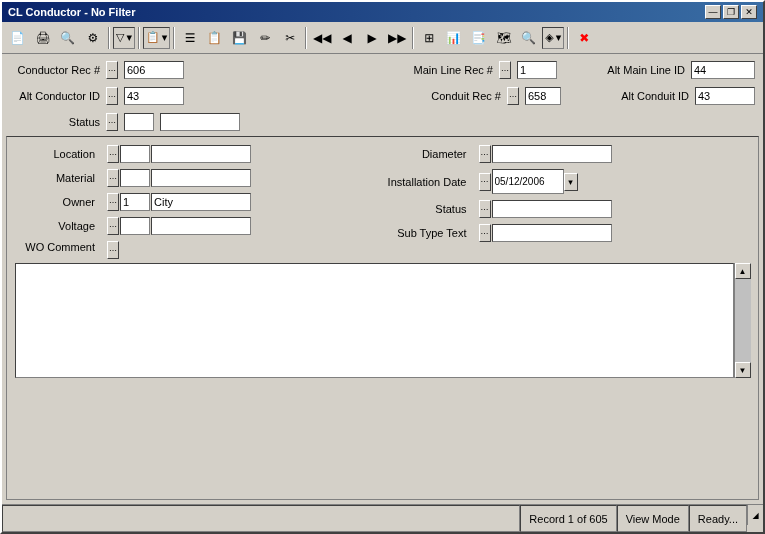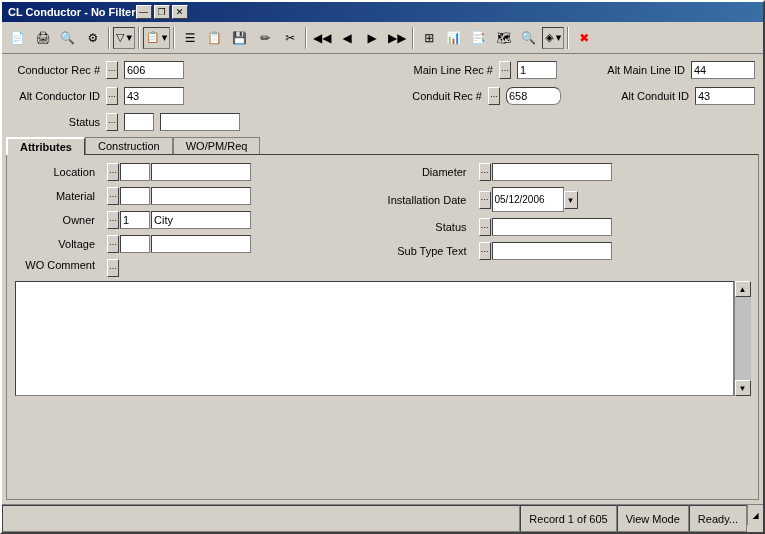--- a/index.html
+++ b/index.html
@@ -20,21 +20,21 @@
       display: flex;
       flex-direction: column;
       background: #d4d0c8;
     }
     .title-bar {
       background: linear-gradient(to right, #0a246a, #3a6ea5);
       color: white;
       padding: 3px 6px;
       display: flex;
       align-items: center;
-      justify-content: flex-start;
+      justify-content: space-between;
       height: 20px;
       flex-shrink: 0;
     }
     .title-bar-text {
       font-size: 11px;
       font-weight: bold;
     }
     .title-bar-buttons {
       display: flex;
       gap: 2px;
@@ -344,39 +344,34 @@
       <input class="field-input" style="width: 64px;" value="44">
     </div>
 
     <div class="row1">
       <span class="field-label" style="min-width:90px">Alt Conductor ID</span>
       <div class="field-btn">⋯</div>
       <input class="field-input" style="width: 60px;" value="43">
       <span style="flex:1"></span>
       <span class="field-label" style="min-width:100px">Conduit Rec #</span>
       <div class="field-btn">⋯</div>
-      <input class="field-input" style="width: 55px; border-radius: 7px;" value="658">
+      <input class="field-input" style="width: 36px;" value="658">
       <span style="margin-left:16px"></span>
       <span class="field-label" style="min-width:100px">Alt Conduit ID</span>
       <input class="field-input" style="width: 60px;" value="43">
     </div>
 
     <div class="row1">
       <span class="field-label" style="min-width:90px">Status</span>
       <div class="field-btn">⋯</div>
       <input class="field-input" style="width: 30px;" value="">
       <input class="field-input" style="width: 80px;" value="">
     </div>
 
     <div class="tabs-container">
-      <div class="tabs-header">
-        <div class="tab active">Attributes</div>
-        <div class="tab">Construction</div>
-        <div class="tab">WO/PM/Req</div>
-      </div>
       <div class="tab-content">
 
         <div style="display:flex; gap:8px;">
           <div style="flex:1; display:flex; flex-direction:column; gap:6px;">
 
             <div class="form-field">
               <span class="form-field-label">Location</span>
               <div class="form-field-controls">
                 <div class="field-btn">⋯</div>
                 <input class="field-input" style="width: 30px;" value="">

